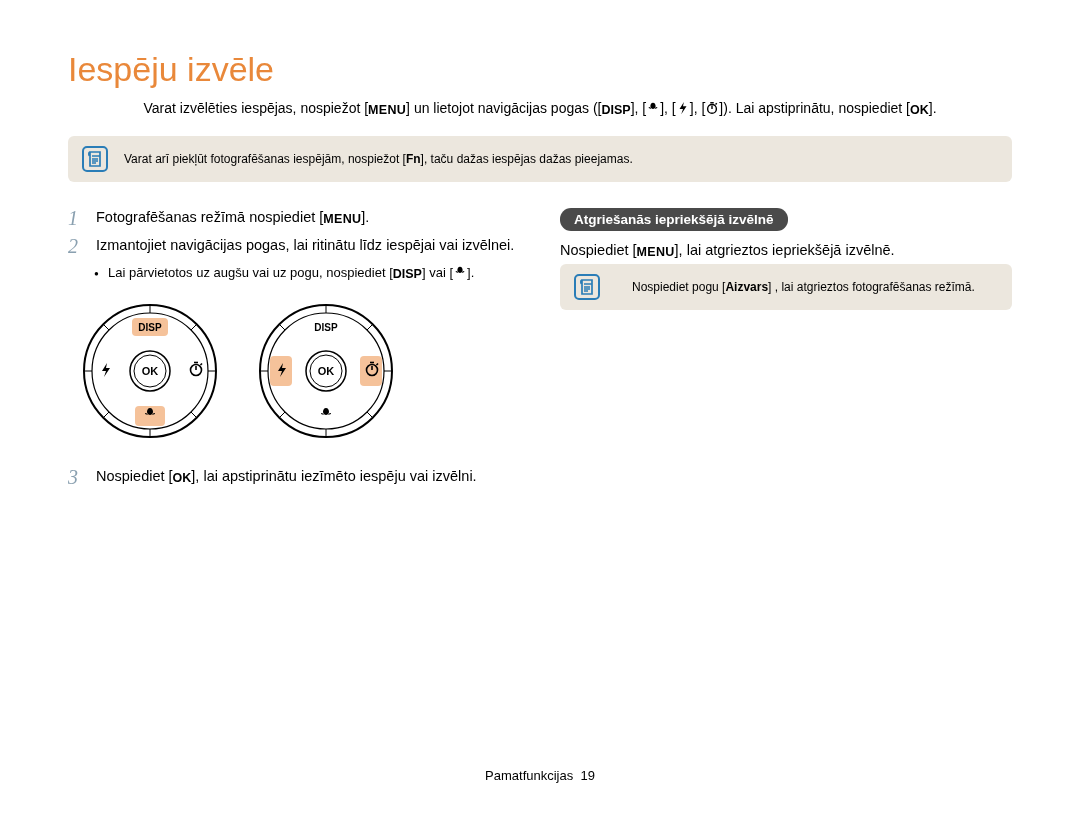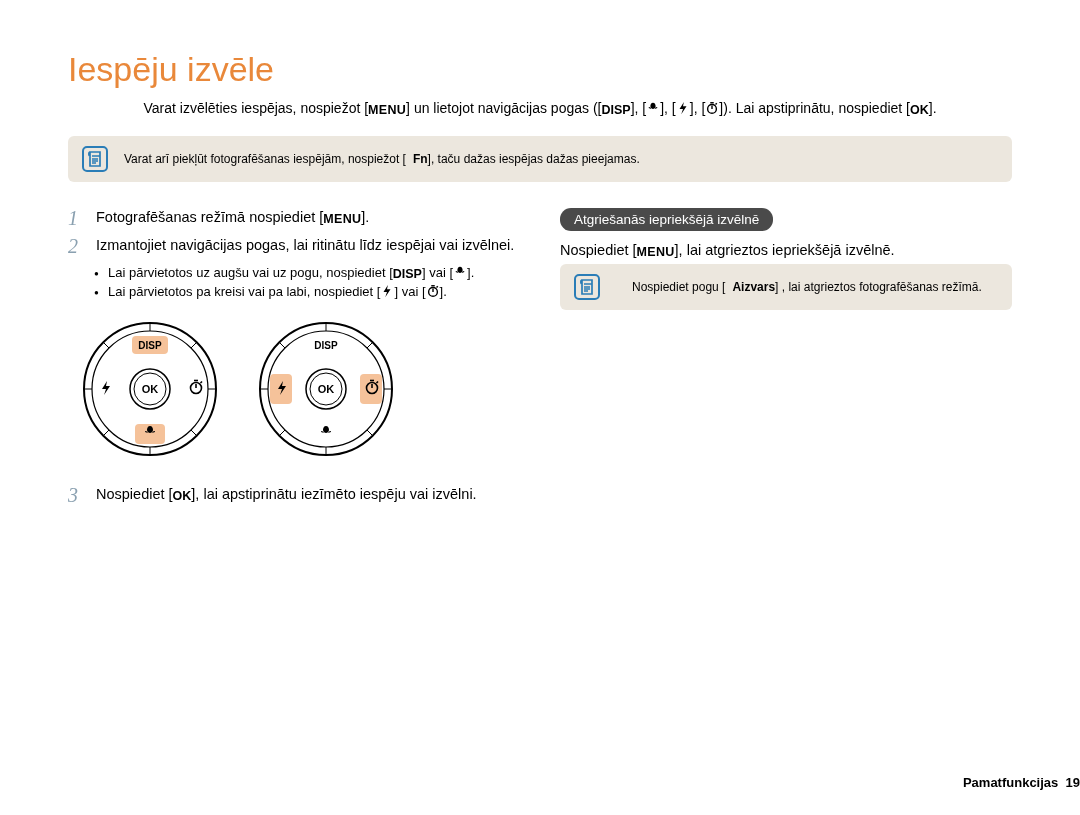--- a/index.html
+++ b/index.html
@@ -71,44 +71,43 @@
   .dials { display: flex; gap: 36px; margin: 18px 0 26px 12px; }
   .dial {
     position: relative;
     width: 140px; height: 140px;
   }
   .dial svg { width: 140px; height: 140px; }
   .right-heading-pill {
     display: inline-block;
     background: #4a4a4a;
     color: #fff;
-    font-weight: normal;
+    font-weight: bold;
     font-size: 13.5px;
     padding: 4px 14px;
     border-radius: 11px;
     margin-bottom: 10px;
   }
   .right-body { font-size: 14.5px; line-height: 1.35; margin-bottom: 4px; }
   .note-box-right {
     background: #ece7de;
     border-radius: 6px;
     padding: 10px 14px;
     display: flex;
     align-items: center;
     gap: 32px;
   }
   .footer {
     position: absolute;
-    bottom: 25px;
+    bottom: 32px;
     left: 0; right: 0;
-    text-align: right;
+    text-align: center;
     font-size: 13px;
-    font-weight: bold;
-  }
-  .bold { font-weight: bold; padding-left: 7px; }
+  }
+  .bold { font-weight: bold; }
 </style>
 </head>
 <body>
 
 <div class="title">Iespēju izvēle</div>
 
 <div class="intro">
   <span>Varat izvēlēties iespējas, nospiežot [</span><span class="btn btn-menu">MENU</span><span>] un lietojot navigācijas pogas ([</span><span class="btn">DISP</span><span>], [</span><span class="icon-inline">
       <svg viewBox="0 0 16 16">
         <path fill="#000" d="M8 2 C10 2 11 4 11 6 C11 8 9 9 8 9 C7 9 5 8 5 6 C5 4 6 2 8 2 Z M3 8 C3 6 5 7 6 9 M13 8 C13 6 11 7 10 9 M8 9 L8 14"></path>
@@ -152,34 +151,20 @@
     <div class="step-row">
       <div class="step-num">2</div>
       <div class="step-body">Izmantojiet navigācijas pogas, lai ritinātu līdz iespējai vai izvēlnei.</div>
     </div>
 
     <ul class="bullets">
       <li>
         <span>Lai pārvietotos uz augšu vai uz pogu, nospiediet [</span><span class="btn">DISP</span><span>] vai [</span><span class="icon-inline">
             <svg viewBox="0 0 16 16">
               <path fill="#000" d="M8 2 C10 2 11 4 11 6 C11 8 9 9 8 9 C7 9 5 8 5 6 C5 4 6 2 8 2 Z M3 8 C3 6 5 7 6 9 M13 8 C13 6 11 7 10 9 M8 9 L8 14"></path>
-            </svg>
-          </span><span>].</span>
-      </li>
-      <li>
-        <span>Lai pārvietotos pa kreisi vai pa labi, nospiediet [</span><span class="icon-inline">
-            <svg viewBox="0 0 16 16">
-              <path fill="#000" d="M9 1 L4 9 L8 9 L6 15 L12 6 L8 6 Z"></path>
-            </svg>
-          </span><span>] vai [</span><span class="icon-inline">
-            <svg viewBox="0 0 16 16">
-              <circle cx="8" cy="9" r="5" fill="none" stroke="#000" stroke-width="1.6"></circle>
-              <path d="M8 9 L8 5" stroke="#000" stroke-width="1.6"></path>
-              <path d="M6 2 L10 2" stroke="#000" stroke-width="1.6"></path>
-              <path d="M12 4 L13.5 2.5" stroke="#000" stroke-width="1.6"></path>
             </svg>
           </span><span>].</span>
       </li>
     </ul>
 
     <div class="dials">
 
       <div class="dial">
         <svg viewBox="0 0 140 140">
           <circle cx="70" cy="70" r="66" fill="none" stroke="#000" stroke-width="2"></circle>

